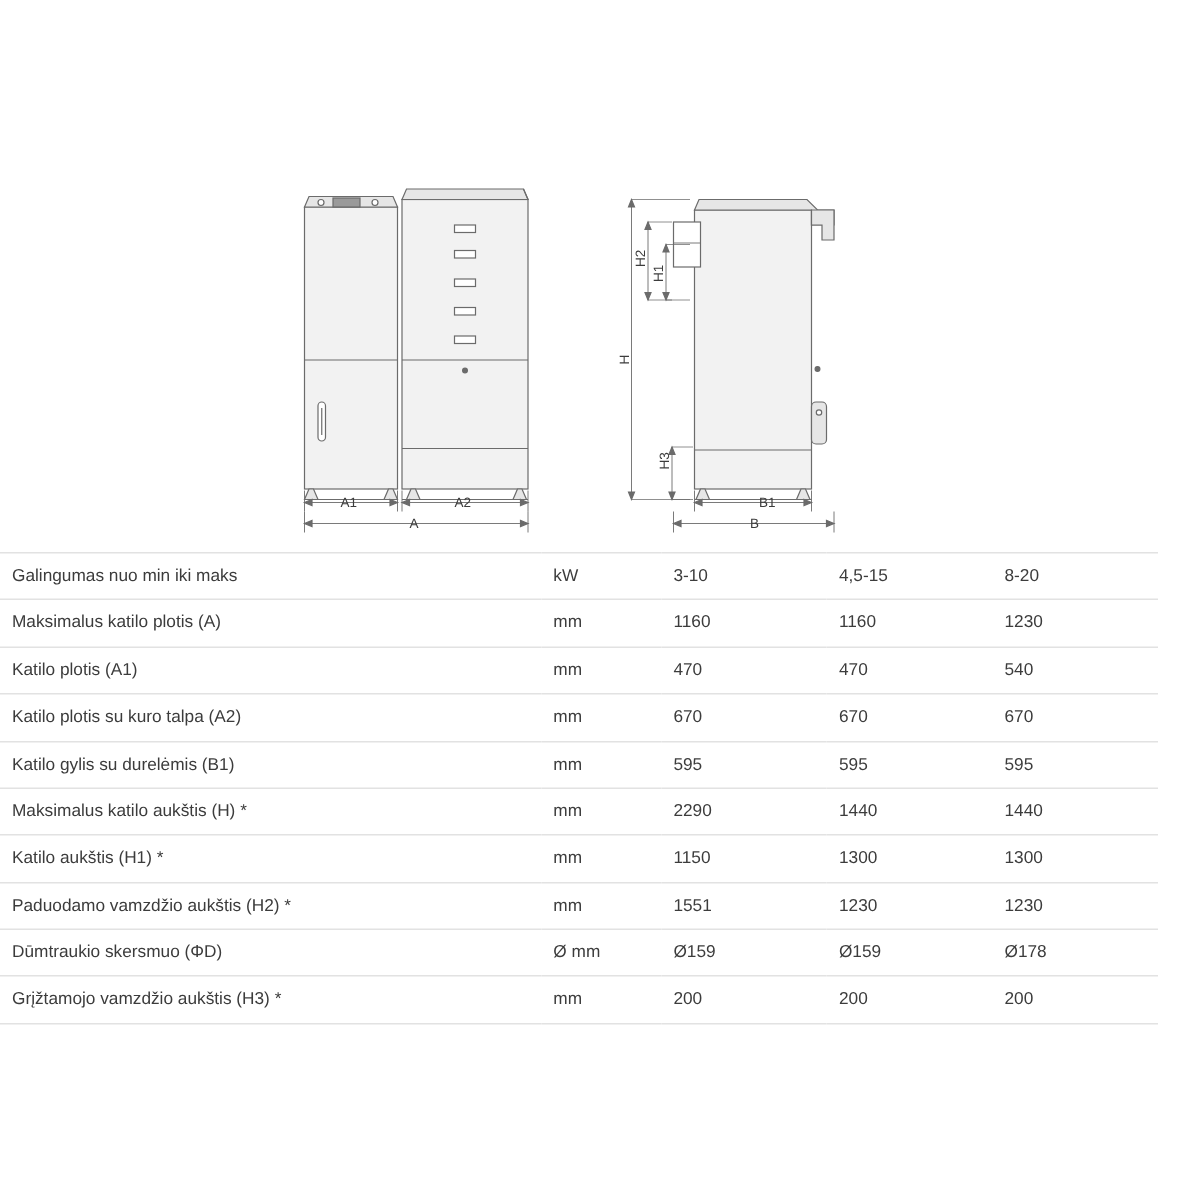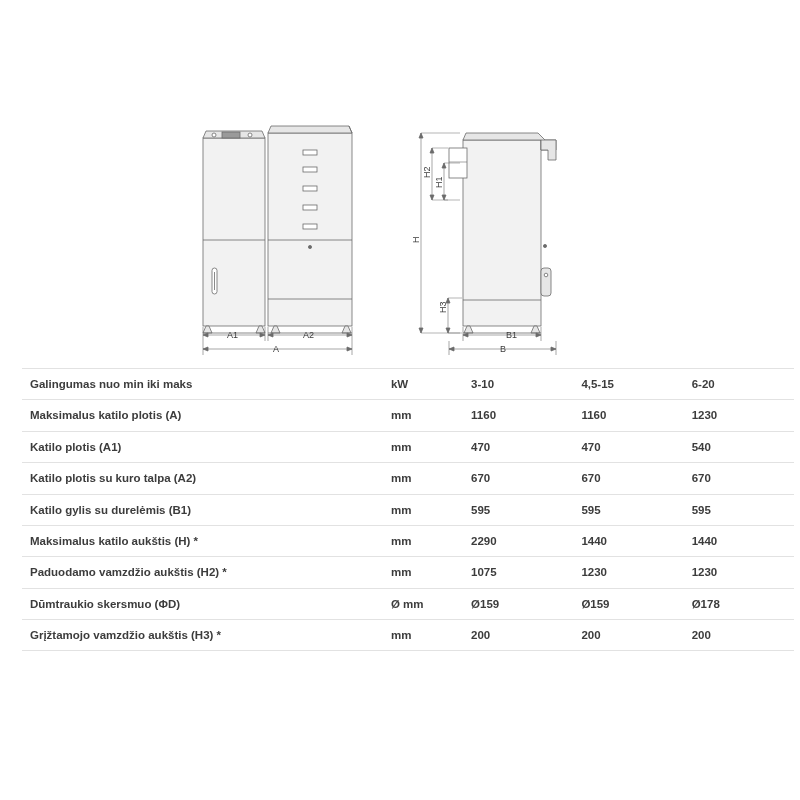--- a/index.html
+++ b/index.html
@@ -27,26 +27,25 @@
     width: 800px;
     height: 365px;
   }
   .drawing svg {
     display: block;
   }
 
   
   .spec-table {
     position: absolute;
-    left: 22px;
+    left: 0;
     top: 368px;
     width: 772px;
     border-collapse: collapse;
     font-size: 11.5px;
-    font-weight: bold;
   }
   .spec-table tr {
     border-bottom: 1px solid #e2e2e2;
   }
   .spec-table tr:first-child {
     border-top: 1px solid #e2e2e2;
   }
   .spec-table td {
     padding: 8px 4px 8px 8px;
     vertical-align: middle;
@@ -199,21 +198,21 @@
     </svg>
   </div>
 
   <table class="spec-table">
     <tbody>
       <tr>
         <td class="col-name">Galingumas nuo min iki maks</td>
         <td class="col-unit">kW</td>
         <td class="col-val">3-10</td>
         <td class="col-val">4,5-15</td>
-        <td class="col-val">6-20</td>
+        <td class="col-val">8-20</td>
       </tr>
       <tr>
         <td class="col-name">Maksimalus katilo plotis (A)</td>
         <td class="col-unit">mm</td>
         <td class="col-val">1160</td>
         <td class="col-val">1160</td>
         <td class="col-val">1230</td>
       </tr>
       <tr>
         <td class="col-name">Katilo plotis (A1)</td>
@@ -237,23 +236,30 @@
         <td class="col-val">595</td>
       </tr>
       <tr>
         <td class="col-name">Maksimalus katilo aukštis (H) *</td>
         <td class="col-unit">mm</td>
         <td class="col-val">2290</td>
         <td class="col-val">1440</td>
         <td class="col-val">1440</td>
       </tr>
       <tr>
+        <td class="col-name">Katilo aukštis (H1) *</td>
+        <td class="col-unit">mm</td>
+        <td class="col-val">1150</td>
+        <td class="col-val">1300</td>
+        <td class="col-val">1300</td>
+      </tr>
+      <tr>
         <td class="col-name">Paduodamo vamzdžio aukštis (H2) *</td>
         <td class="col-unit">mm</td>
-        <td class="col-val">1075</td>
+        <td class="col-val">1551</td>
         <td class="col-val">1230</td>
         <td class="col-val">1230</td>
       </tr>
       <tr>
         <td class="col-name">Dūmtraukio skersmuo (ΦD)</td>
         <td class="col-unit">Ø mm</td>
         <td class="col-val">Ø159</td>
         <td class="col-val">Ø159</td>
         <td class="col-val">Ø178</td>
       </tr>

